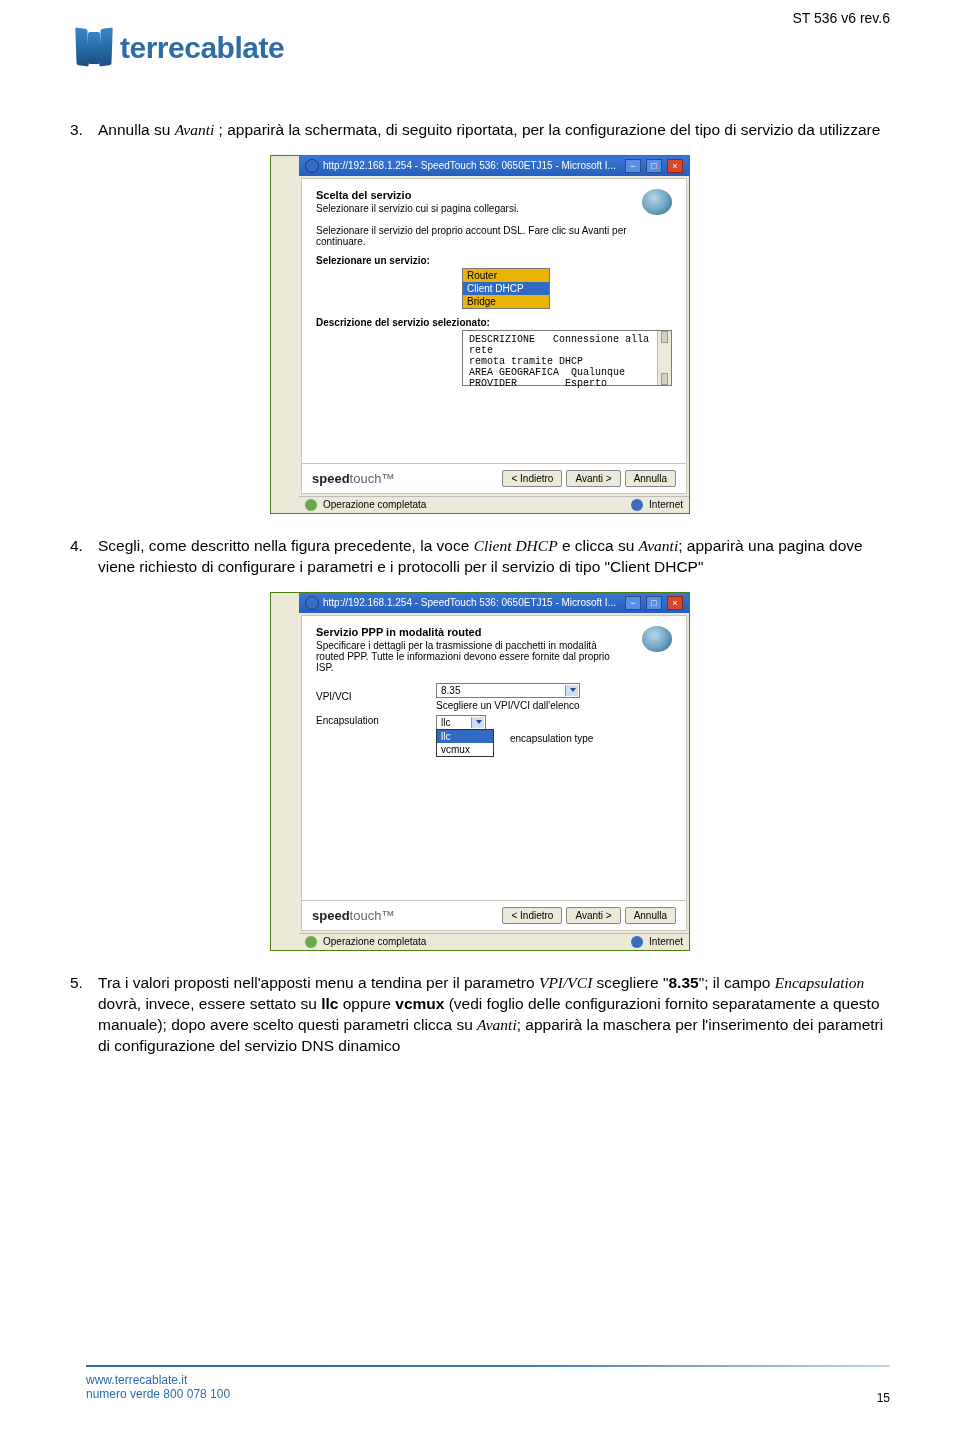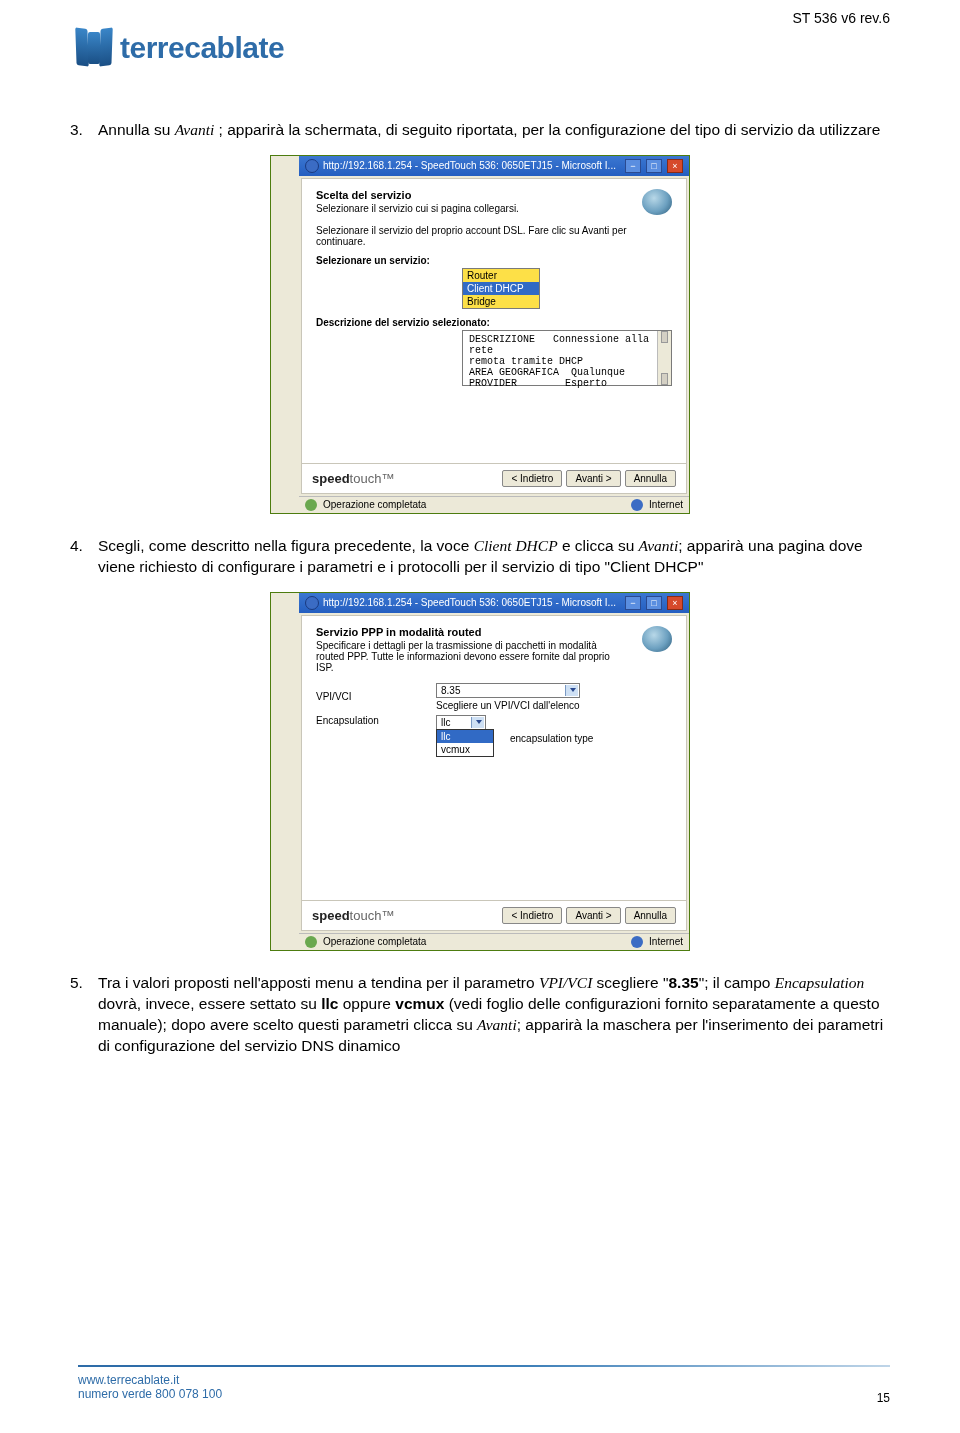--- a/index.html
+++ b/index.html
@@ -105,22 +105,22 @@
     border-radius: 50%;
     position: relative;
   }
   .ss-h1 { font-weight: bold; font-size: 11px; }
   .ss-sub { font-size: 10px; margin-top: 2px; }
   .ss-line { font-size: 10px; margin: 4px 14px 2px 14px; }
   .ss-label { font-weight: bold; font-size: 10px; margin: 8px 14px 2px 14px; }
 
   .ss-select {
     margin: 2px 0 6px 160px;
-    width: 78px;
-    background: #fde047;
+    width: 88px;
+    background: #eab308;
     border: 1px solid #7a7a7a;
     font-size: 10px;
   }
   .ss-select .opt { padding: 1px 4px; }
   .ss-select .opt.sel { background: #316ac5; color: #fff; }
 
   .ss-textbox {
     margin: 2px 14px 10px 160px;
     border: 1px solid #7a7a7a;
     background: #fff;
@@ -190,21 +190,21 @@
     background: #fff; border: 1px solid #333;
     width: 58px; z-index: 5;
   }
   .combo-dropdown .opt { padding: 1px 4px; font-size: 10px; }
   .combo-dropdown .opt.sel { background: #316ac5; color: #fff; }
   .hint { font-size: 10px; color: #000; margin-left: 10px; }
 
   .footer-area {
     position: absolute;
     bottom: 32px;
-    left: 78px;
+    left: 86px;
     right: 70px;
   }
   .footer-rule {
     height: 2px;
     background: linear-gradient(to right, #2e6ca8 30%, #3d7fb8 55%, #bfd5e8 100%);
     margin-bottom: 6px;
   }
   .footer-line {
     font-size: 12px; color: #2e6ca8;
   }

